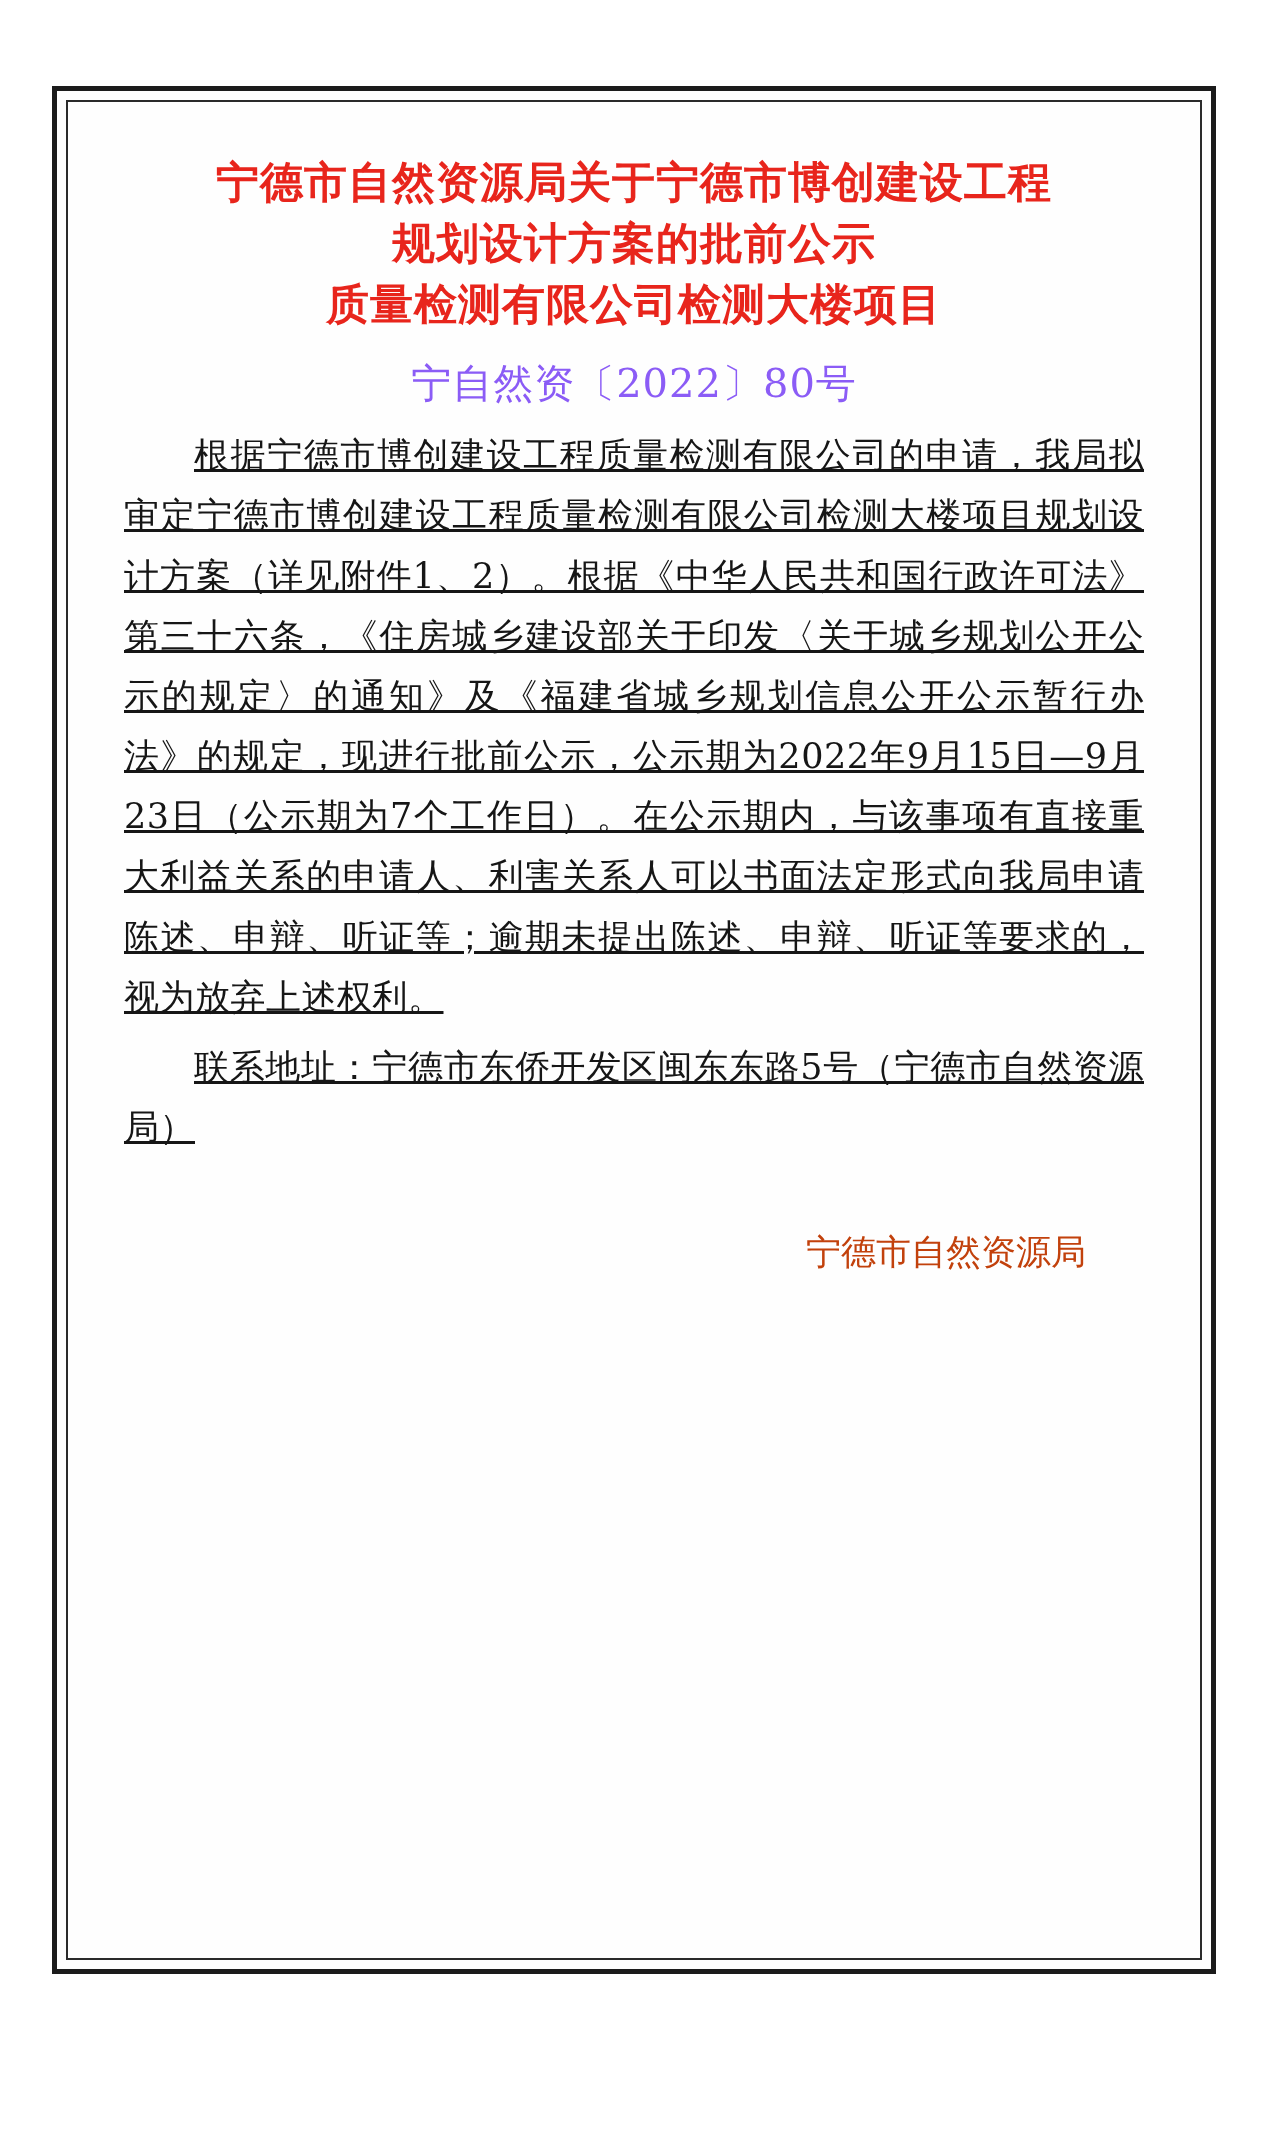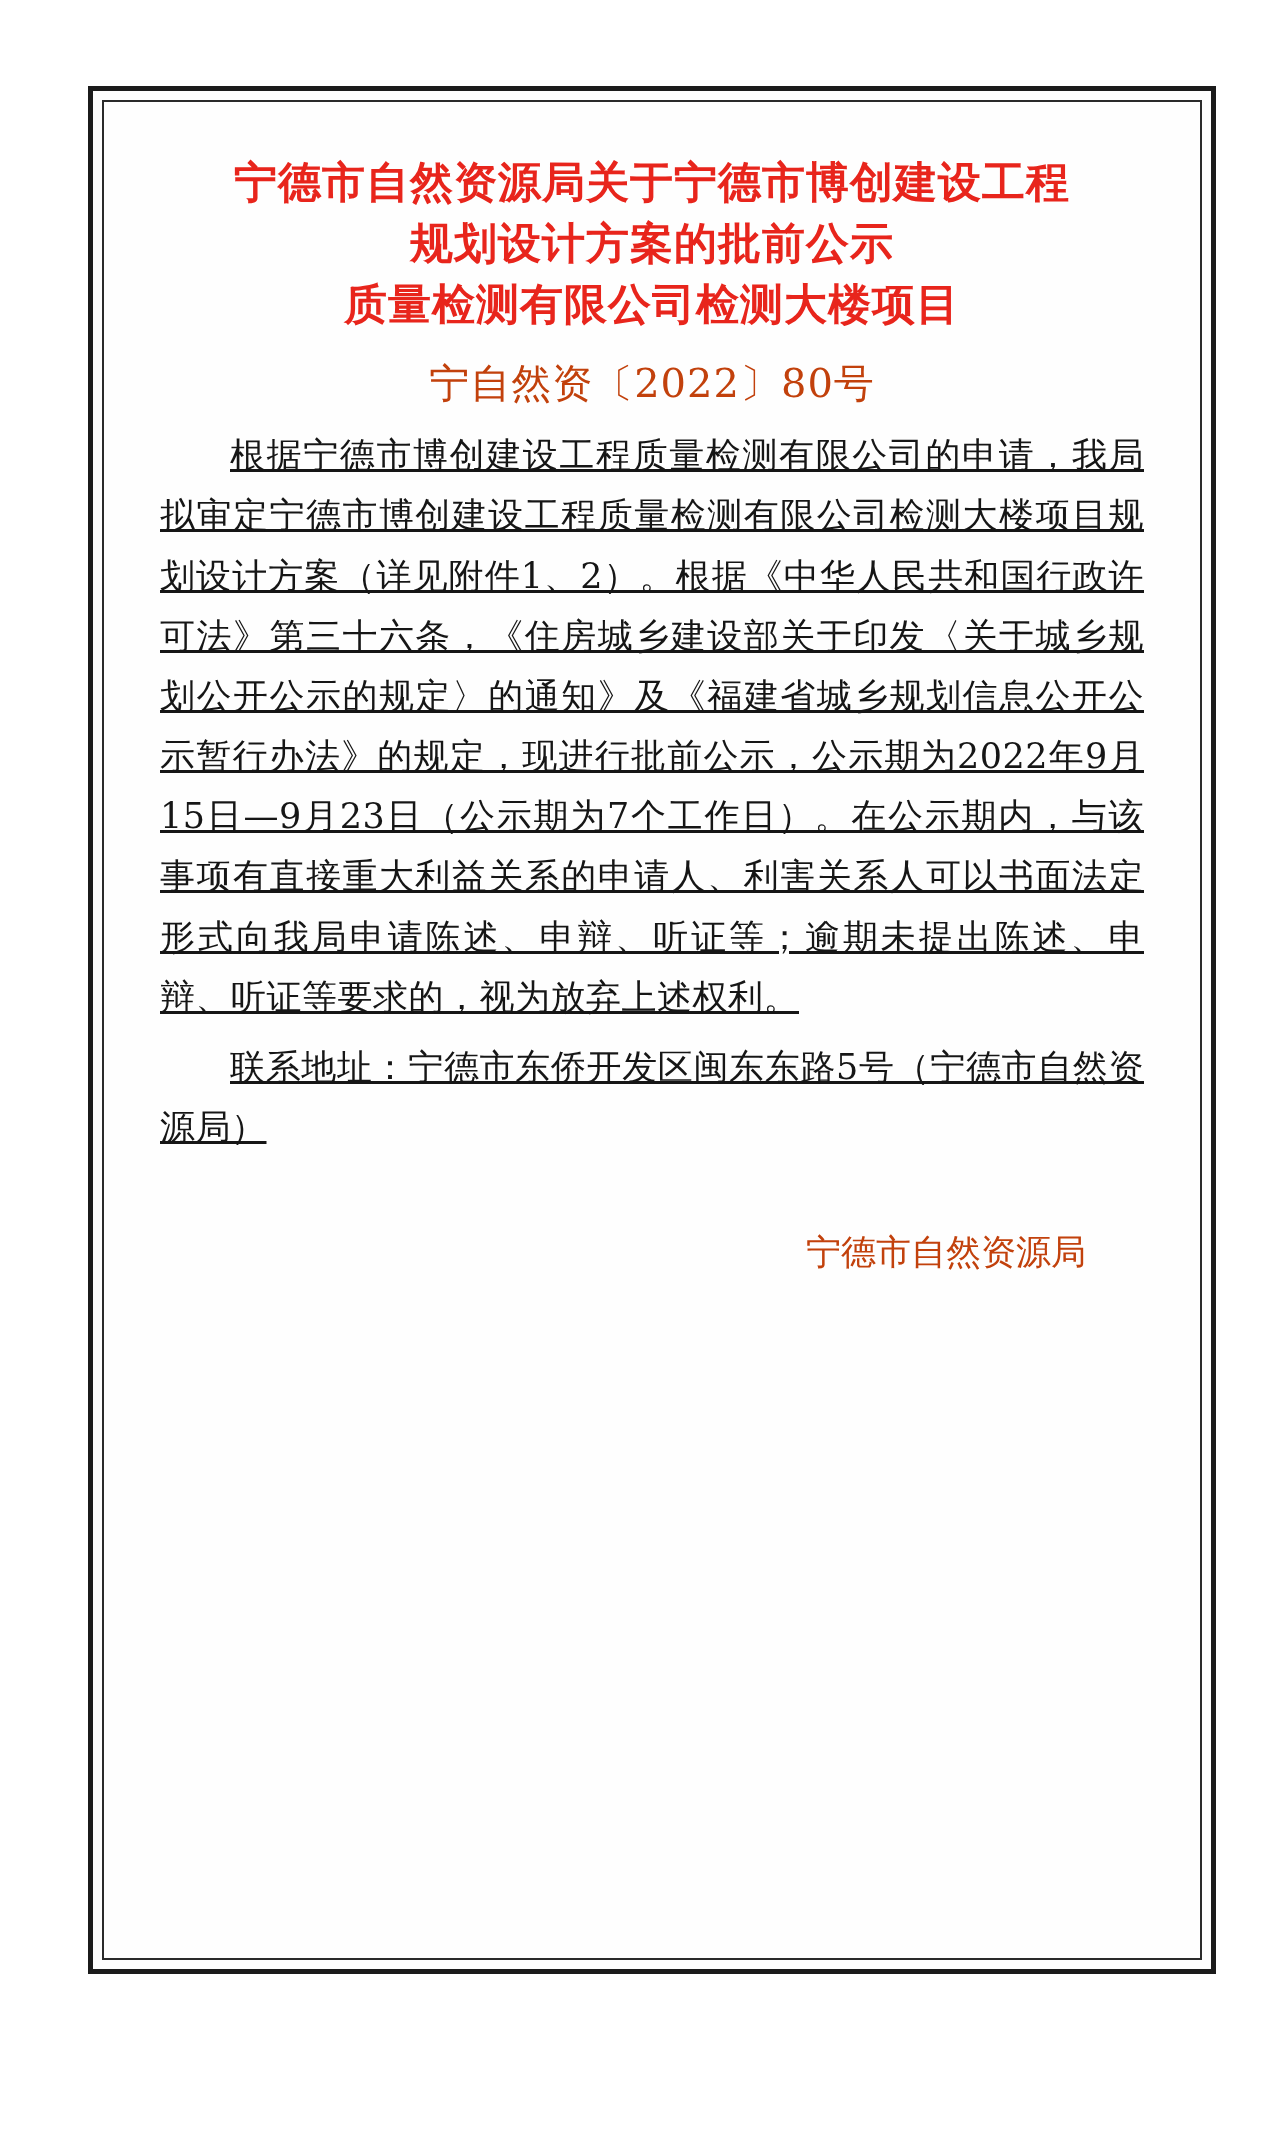--- a/index.html
+++ b/index.html
@@ -19,21 +19,20 @@
     background: #ffffff;
     box-sizing: border-box;
     padding: 86px 52px 60px 52px;
   }
 
   .outer-frame {
     border: 5px solid #1b1b1b;
     padding: 9px;
     box-sizing: border-box;
     background: #fdfdfd;
-    margin-left: 36px;
   }
 
   .inner-frame {
     border: 2px solid #2a2a2a;
     box-sizing: border-box;
     padding: 42px 56px 70px 56px;
     min-height: 1860px;
     background: #fefefe;
   }
 
@@ -46,21 +45,21 @@
     letter-spacing: 1px;
     font-family: "DejaVu Serif", "Liberation Serif", serif;
     margin: 8px 0 0 0;
   }
   .doc-title .tline {
     display: block;
   }
 
   .doc-number {
     text-align: center;
-    color: #c2410c;
+    color: #8b5cf6;
     font-size: 40px;
     line-height: 1.5;
     margin-top: 18px;
     margin-bottom: 12px;
     letter-spacing: 1px;
   }
 
   .body-text {
     color: #161616;
     font-size: 35px;

